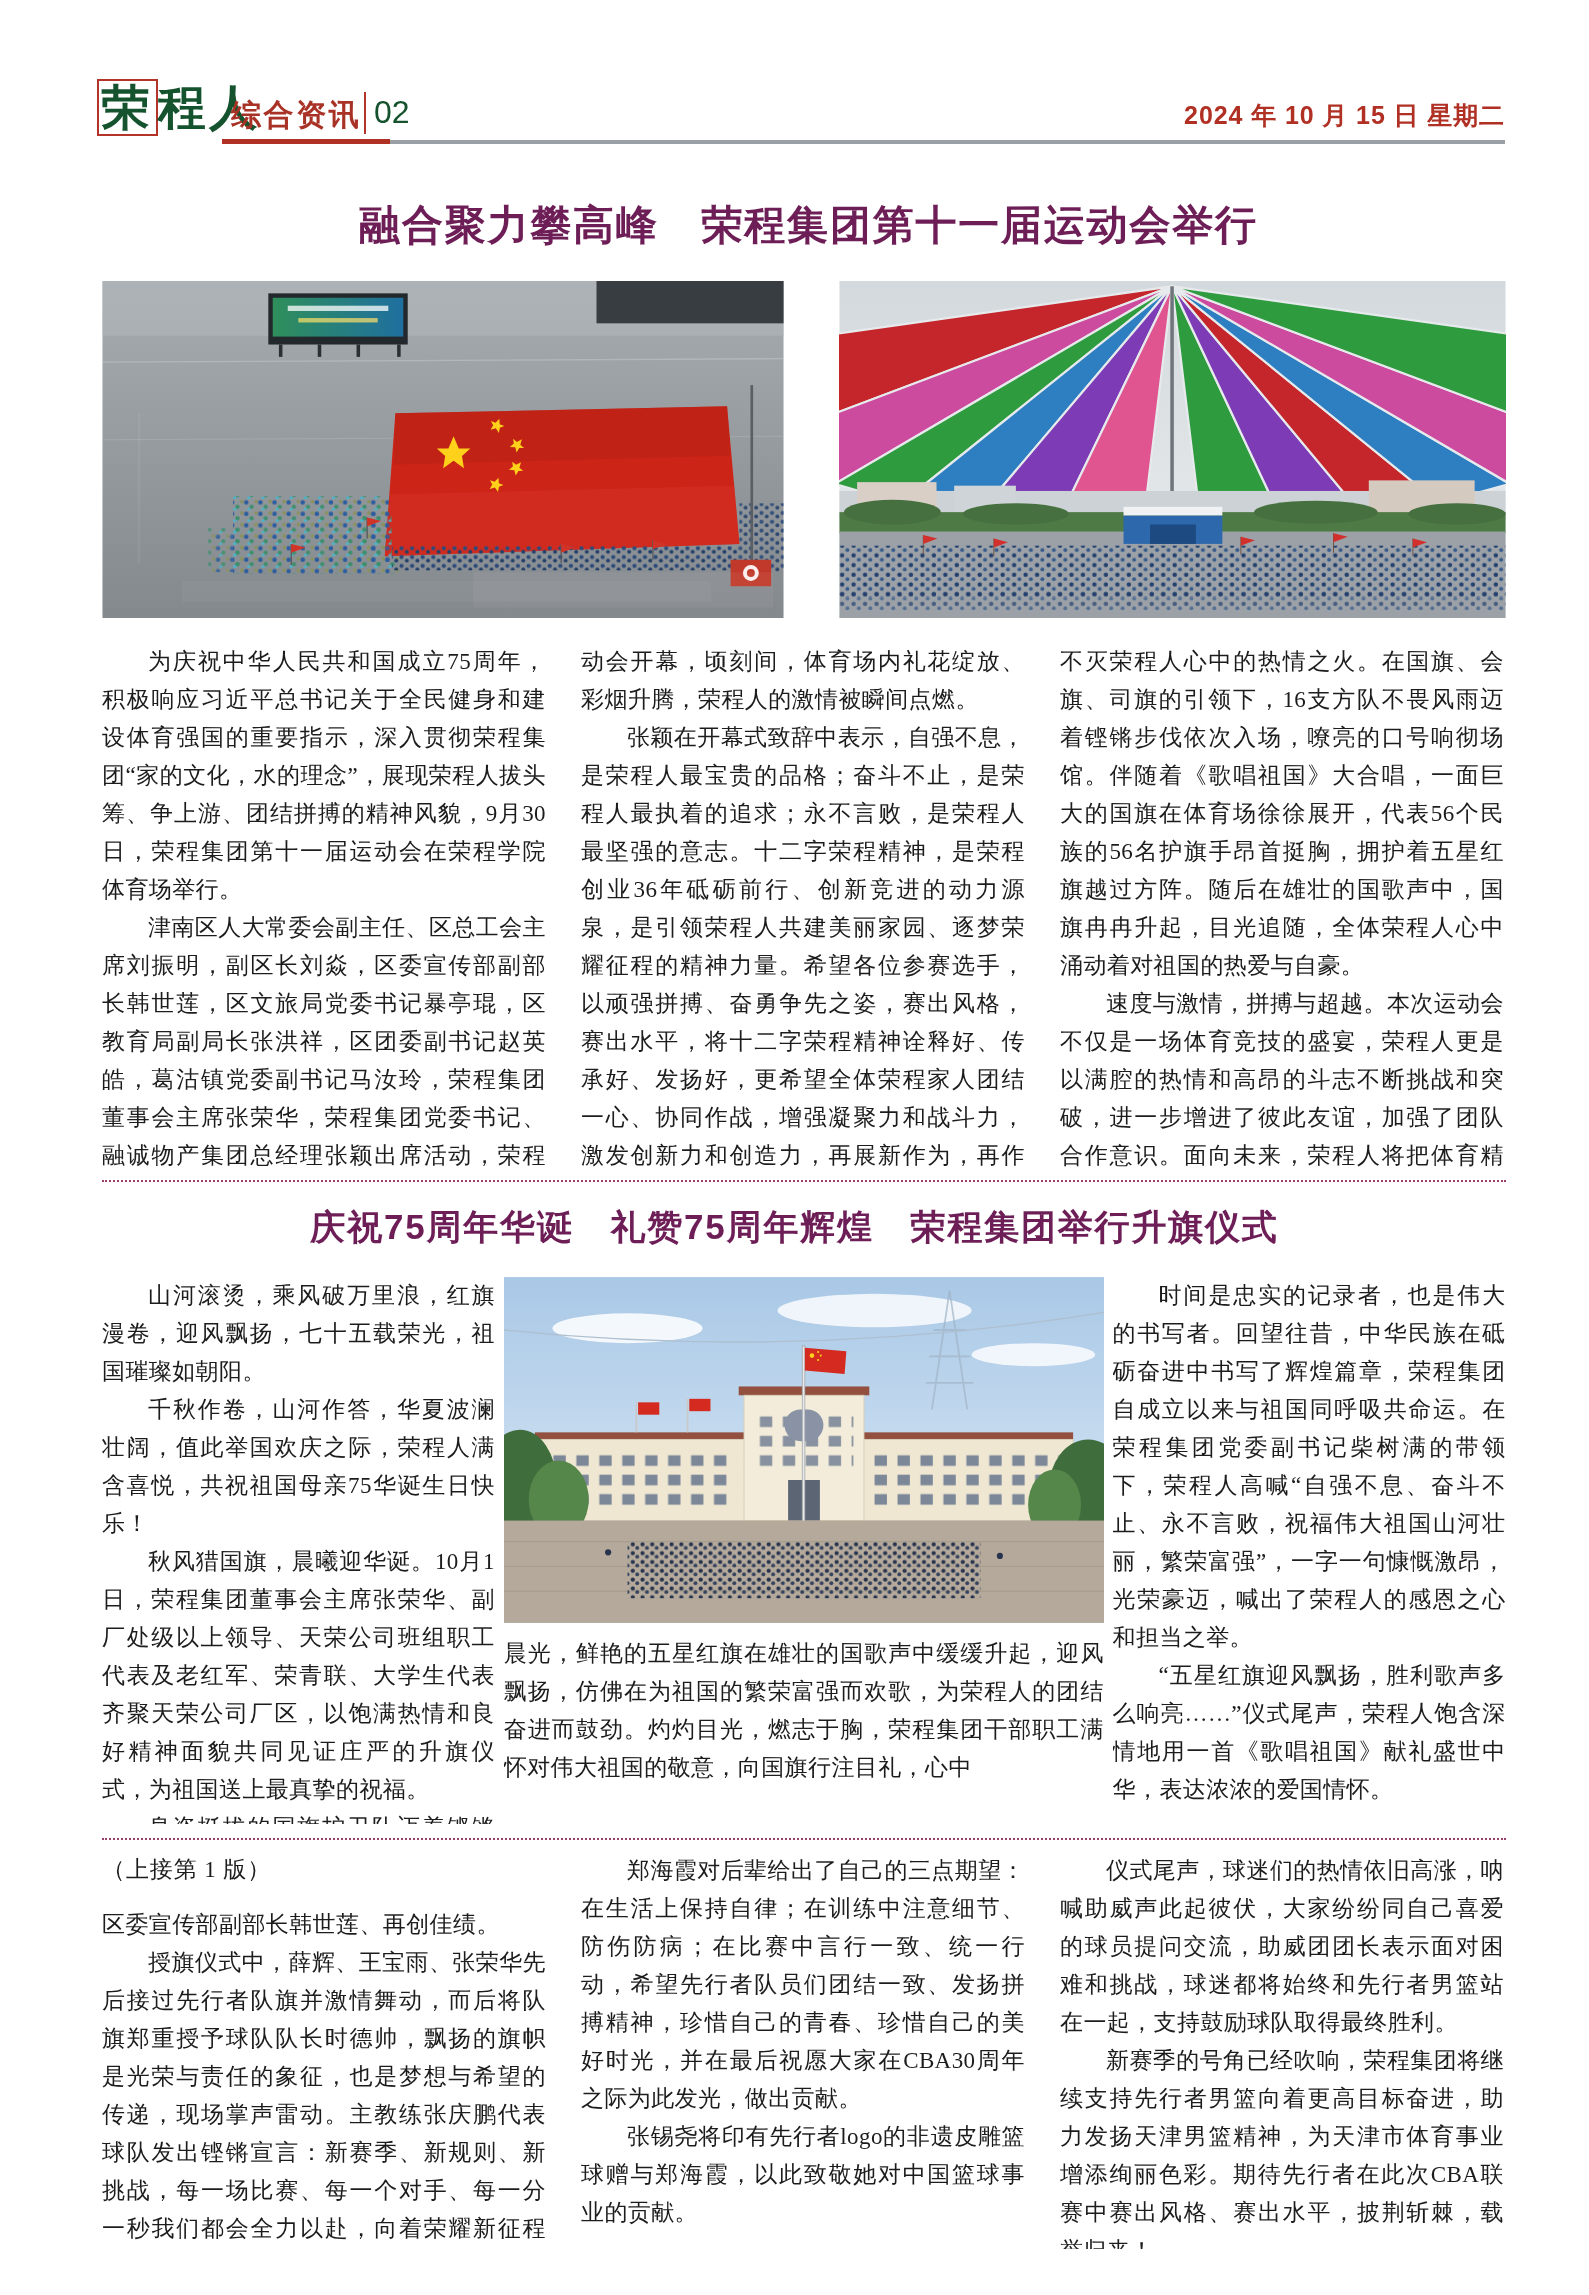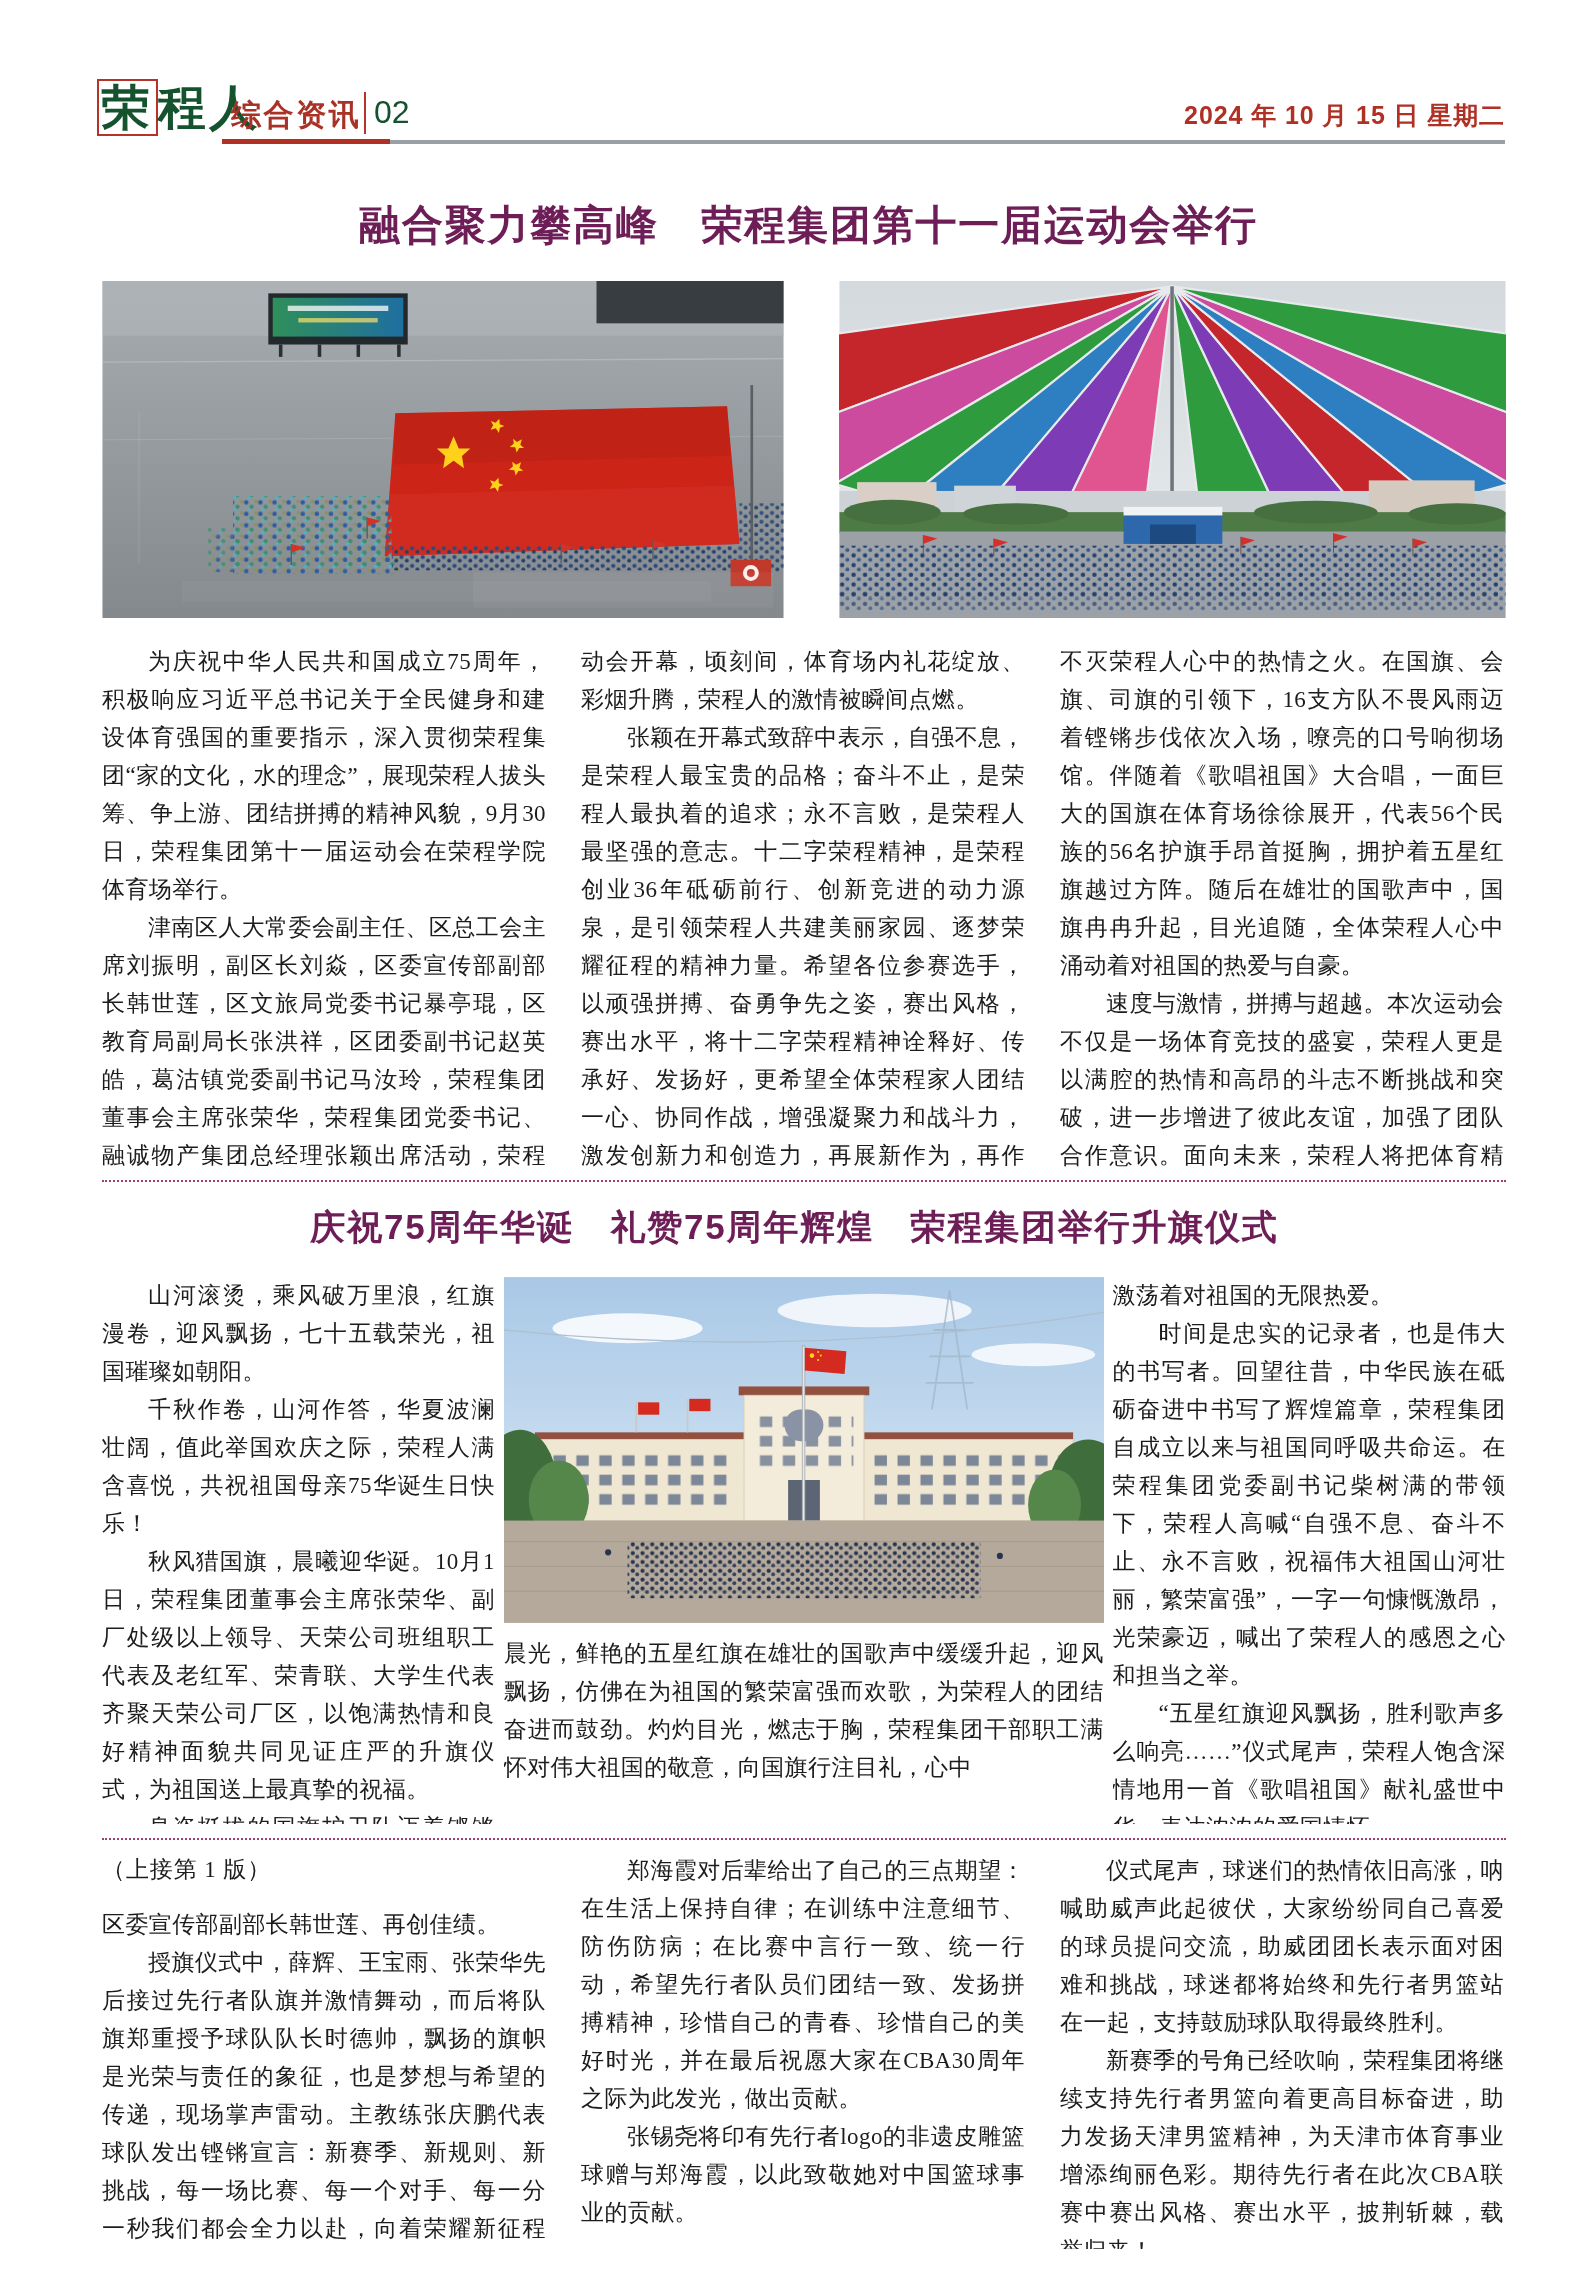--- a/index.html
+++ b/index.html
@@ -292,21 +292,20 @@
           <line x1="0" y1="328" x2="680" y2="328" stroke="#a3988a" stroke-width="1"></line>
           <line x1="0" y1="356" x2="680" y2="356" stroke="#a3988a" stroke-width="1"></line>
           <rect x="140" y="300" width="400" height="64" fill="url(#p3crowd)"></rect>
           <circle cx="118" cy="312" r="3.5" fill="#28344e"></circle>
             <circle cx="562" cy="316" r="3.5" fill="#28344e"></circle>
         </svg>
       </div>
       <p class="cont">晨光，鲜艳的五星红旗在雄壮的国歌声中缓缓升起，迎风飘扬，仿佛在为祖国的繁荣富强而欢歌，为荣程人的团结奋进而鼓劲。灼灼目光，燃志于胸，荣程集团干部职工满怀对伟大祖国的敬意，向国旗行注目礼，心中</p>
     </div>
     <div class="col col-right">
-      <p class="cont">激荡着对祖国的无限热爱。</p>
       <p>时间是忠实的记录者，也是伟大的书写者。回望往昔，中华民族在砥砺奋进中书写了辉煌篇章，荣程集团自成立以来与祖国同呼吸共命运。在荣程集团党委副书记柴树满的带领下，荣程人高喊“自强不息、奋斗不止、永不言败，祝福伟大祖国山河壮丽，繁荣富强”，一字一句慷慨激昂，光荣豪迈，喊出了荣程人的感恩之心和担当之举。</p>
       <p>“五星红旗迎风飘扬，胜利歌声多么响亮……”仪式尾声，荣程人饱含深情地用一首《歌唱祖国》献礼盛世中华，表达浓浓的爱国情怀。</p>
     </div>
   </div>
 
   <div id="div2" class="abs dotted"></div>
 
   <div id="s3" class="abs cols">
     <div class="col">
       <div class="jump-note">（上接第 1 版）</div>

